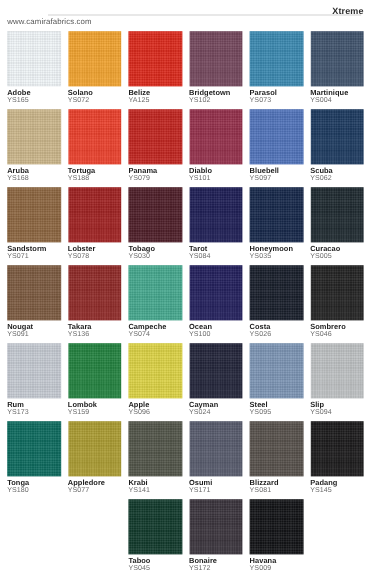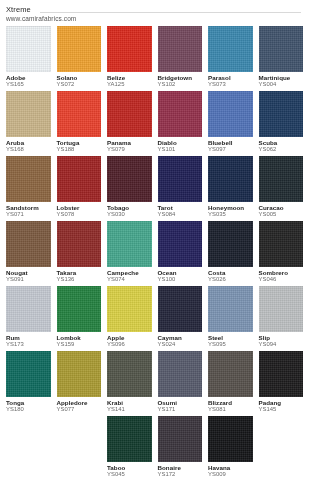--- a/index.html
+++ b/index.html
@@ -21,26 +21,27 @@
     padding: 4px 6px 0 6px;
     position: relative;
   }
   
   .header {
     position: relative;
     height: 22px;
   }
   .brand-title {
     font-size: 7.5px;
-    font-weight: normal;
+    font-weight: bold;
     color: #2b2b2b;
     letter-spacing: 0.1px;
     line-height: 9px;
     margin: 0;
     padding: 1px 0 0 0;
+    text-align: right;
   }
   .brand-rule {
     position: absolute;
     left: 34px;
     right: 2px;
     top: 8px;
     height: 1px;
     background: #d9d9d9;
   }
   .brand-url {

